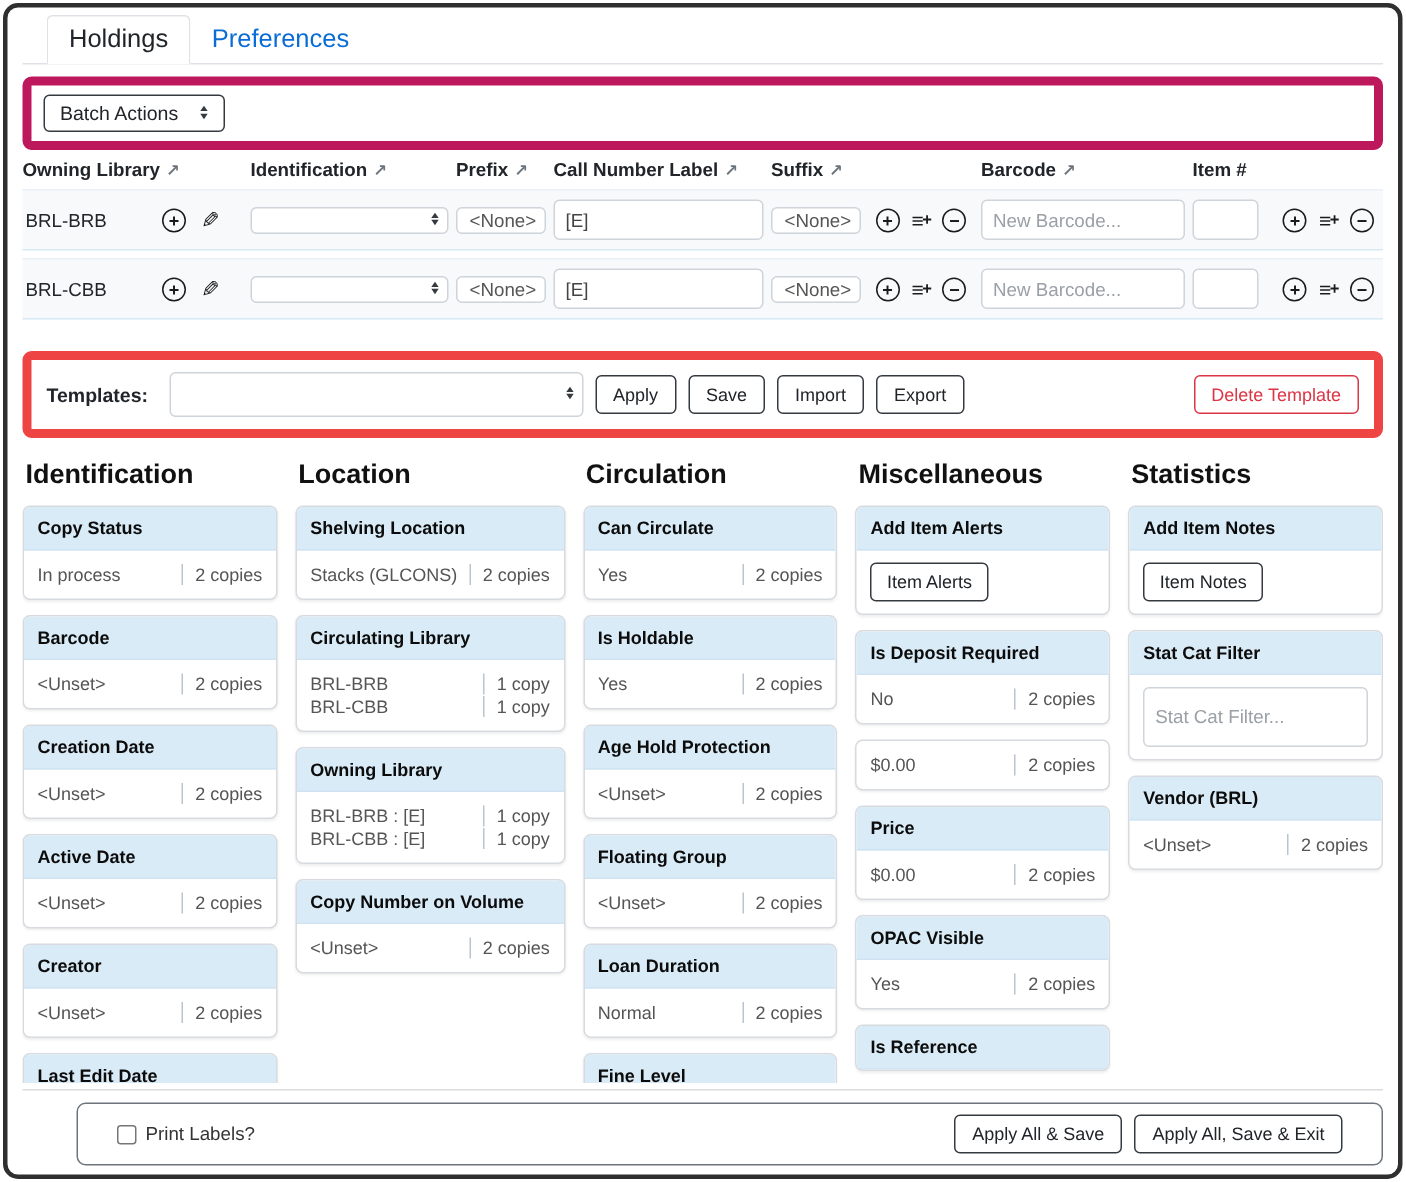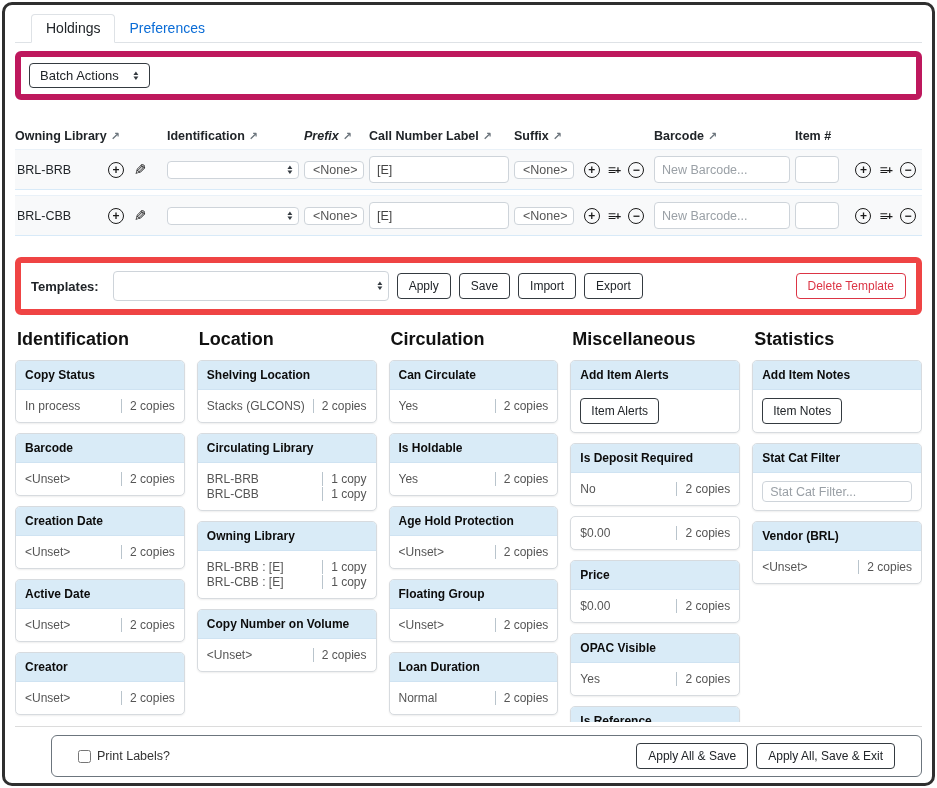--- a/index.html
+++ b/index.html
@@ -12,21 +12,21 @@
   }
   .frame {
     width: 933px; height: 784px; margin: 2px;
     border: 3px solid #2f2f2f; border-radius: 10px;
     background: #fff; overflow: hidden;
     display: flex; flex-direction: column;
     padding: 8px 10px 6px 10px;
   }
   
   .tabbar { display:flex; align-items:flex-end; border-bottom:1px solid #dee2e6; padding-left:16px; height:30px; }
-  .tab { padding:5px 14px 6px; font-size:14px; cursor:default; }
+  .tab { padding:5px 14px 6px; font-size:17px; cursor:default; }
   .tab.active {
     border:1px solid #dee2e6; border-bottom:1px solid #fff;
     border-radius:4px 4px 0 0; background:#fff; margin-bottom:-1px; color:#212529;
   }
   .tab.link { color:#0a6cd6; }
   
   .batch-box {
     margin-top:8px; border:6px solid #be185d; border-radius:6px;
     padding:6px 8px; min-height:38px; display:flex; align-items:center;
   }
@@ -46,23 +46,23 @@
   .ic-pencil { font-size:15px; color:#111; transform:scaleX(-1); cursor:pointer; }
   .ic-addrows { display:inline-flex; align-items:center; font-weight:bold; color:#1b1b1b; cursor:pointer; font-size:14px; letter-spacing:-1px; }
   .ic-addrows .p { font-size:11px; margin-left:0px; }
   .sort-arrow { color:#6c757d; font-size:11px; margin-left:4px; }
   
   .grid-head, .grid-row {
     display:grid;
     grid-template-columns: 88px 54px 132px 60px 140px 60px 70px 136px 44px 76px;
     column-gap:5px; align-items:center;
   }
-  .grid-head { margin-top:25px; padding:4px 0 6px 0; font-weight:bold; font-size:12.5px; }
+  .grid-head { margin-top:2px; padding:4px 0 6px 0; font-weight:bold; font-size:12.5px; }
   .h-owning { grid-column:1/3; }
-  .h-class { grid-column:3; } .h-prefix { grid-column:4;font-style:italic; } .h-cnl { grid-column:5; }
+  .h-class { grid-column:3; } .h-prefix { grid-column:4; } .h-cnl { grid-column:5; }
   .h-suffix { grid-column:6; } .h-barcode { grid-column:8; } .h-item { grid-column:9; }
   .grid-row {
     background:#f8f9fa; border-top:1px solid #e9f1f8; border-bottom:1px solid #d8eaf8;
     padding:6px 0; margin-bottom:5px; min-height:38px;
   }
   .lib { padding-left:2px; color:#212529; }
   .icons { display:flex; gap:10px; align-items:center; justify-content:flex-start; }
   .icons.mid { justify-content:center; gap:8px; }
   .icons.right { justify-content:flex-end; gap:8px; padding-right:4px; }
   .sel {
@@ -104,21 +104,21 @@
     border-bottom:1px solid #cfe3f2;
   }
   .card-body { padding:8px 9px; }
   .card-line { display:flex; align-items:center; margin:1px 0; }
   .card-line .val { flex:1; color:#555; font-size:12px; white-space:nowrap; overflow:hidden; }
   .card-line .cnt {
     color:#555; font-size:12px; border-left:1px solid #b9c4cc;
     padding-left:8px; margin-left:8px; white-space:nowrap;
   }
   .card-btn { padding:5px 10px; }
-  .statcat { height:21px; }
+  .statcat { height:40px; }
   
   .footer-divider { border-top:1px solid #dcdcdc; margin:4px 0 8px 0; }
   .footer-box {
     border:1px solid #6c757d; border-radius:6px; padding:7px 26px;
     display:flex; align-items:center; min-height:40px;margin-left:36px;
   }
   .chk-wrap { display:flex; align-items:center; gap:6px; color:#333; }
   .chk-wrap input { width:13px; height:13px; }
   .footer-actions { margin-left:auto; display:flex; gap:8px; }
 </style>

